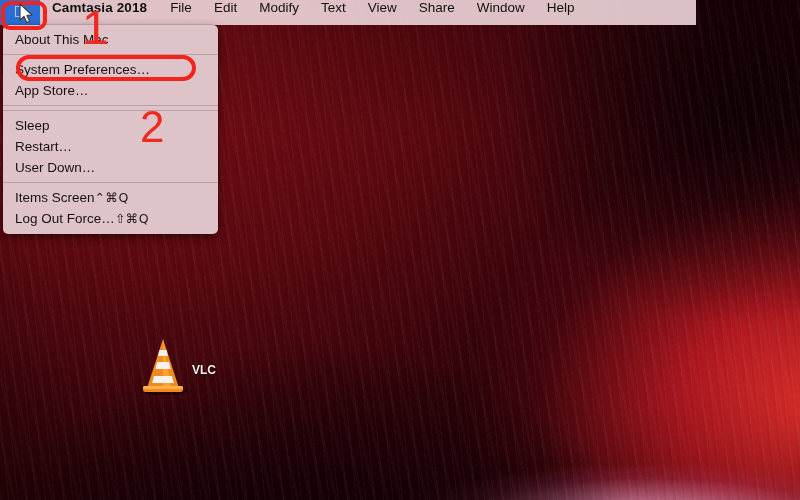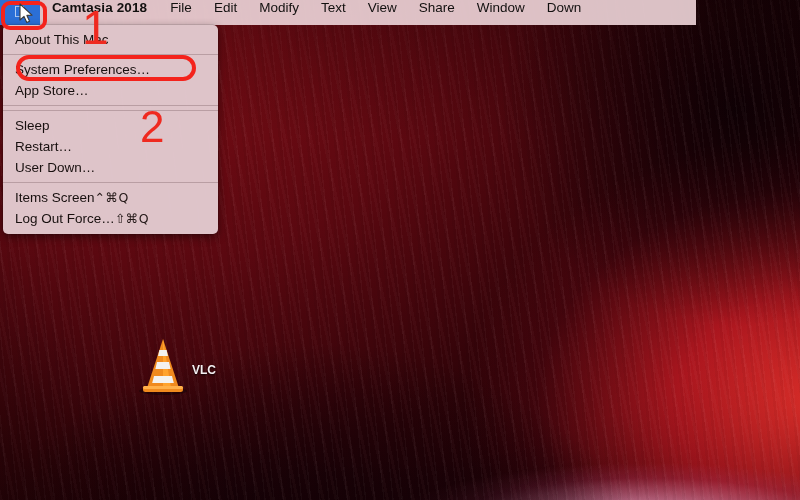--- a/index.html
+++ b/index.html
@@ -171,21 +171,21 @@
       <span class="apple-glyph"></span>
     </div>
     <div class="app-title">Camtasia 2018</div>
     <div class="mb-item">File</div>
     <div class="mb-item">Edit</div>
     <div class="mb-item">Modify</div>
     <div class="mb-item">Text</div>
     <div class="mb-item">View</div>
     <div class="mb-item">Share</div>
     <div class="mb-item">Window</div>
-    <div class="mb-item">Down</div>
+    <div class="mb-item">Help</div>
   </div>
 
   <div id="apple-dropdown">
 
     <div class="menu-row">
       <span class="label">About This Mac</span>
     </div>
 
     <div class="menu-sep"></div>
 

